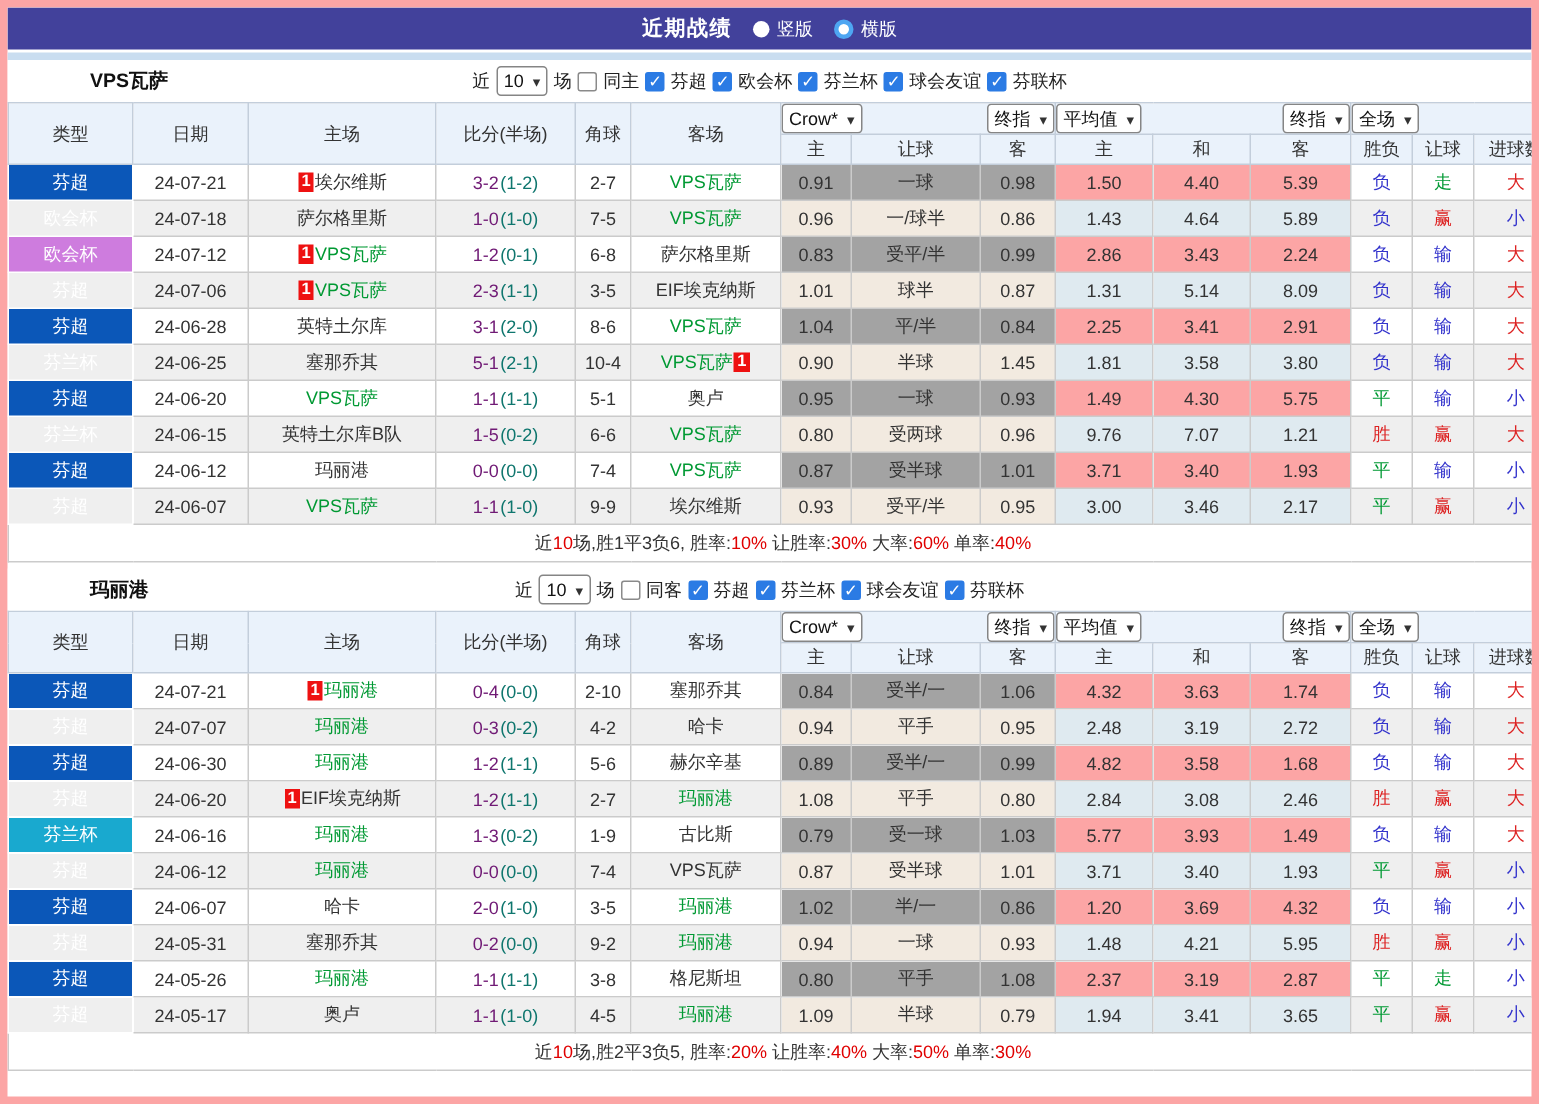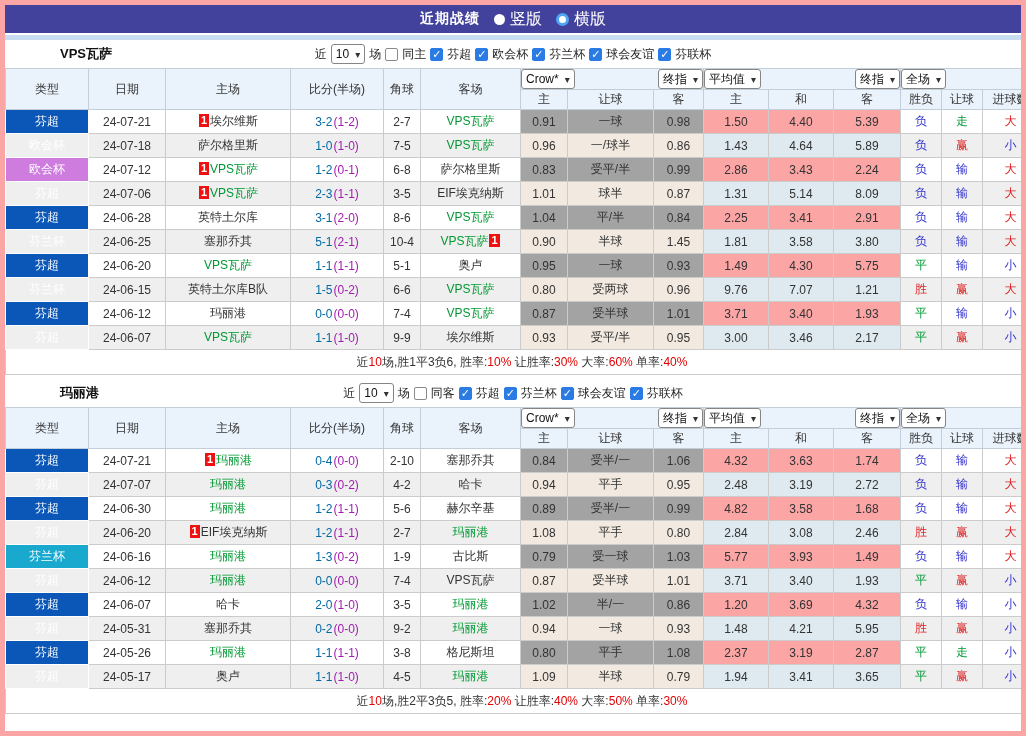--- a/index.html
+++ b/index.html
@@ -4,21 +4,21 @@
 <style>
   *{box-sizing:border-box}
   html,body{margin:0;padding:0}
   body{width:1033px;height:736px;overflow:hidden;background:#fff;
        font-family:"Liberation Sans","DejaVu Sans",sans-serif;font-size:12px;color:#333}
   .page{width:1026px;height:736px;border:5px solid #fca5a5;background:#fff;overflow:hidden}
 
   
   .title-bar{height:28px;background:#42419B;display:flex;align-items:center;justify-content:center;gap:14px;color:#fff}
   .tb-title{font-weight:bold;font-size:14px;letter-spacing:1px}
-  .tb-radio{display:inline-flex;align-items:center;gap:5px;font-size:16px;cursor:pointer}
+  .tb-radio{display:inline-flex;align-items:center;gap:5px;font-size:12px;cursor:pointer}
   .radio{width:11px;height:11px;border-radius:50%;background:#fff}
   .radio.selected{width:13px;height:13px;border:3px solid #4EA6F2;background:#fff}
   .title-strip{height:5px;background:#C9DDF0;margin-top:2px}
 
   
   .sec-head{height:28px;position:relative;display:flex;align-items:center;background:#fff}
   .team{position:absolute;left:55px;font-weight:bold;font-size:13px;color:#111}
   .filters{margin:0 auto;display:flex;align-items:center;gap:3px;color:#222}
   .filters .lbl{padding:0 1px}
 
@@ -46,22 +46,22 @@
   td.tk-cup{background:#19A9CF}
 
   td.crow{background:#a3a3a3}
   .grid tbody tr:nth-child(even) td.crow{background:#F2EAE0}
   td.avg{background:#fca5a5}
   .grid tbody tr:nth-child(even) td.avg{background:#DFEAF0}
 
   .c-red{color:#DD2222}
   .c-blue{color:#3333CC}
   .c-green{color:#009933}
-  .score-main{color:#0369a1}
-  .score-half{color:#a21caf;margin-left:1px}
+  .score-main{color:#701a75}
+  .score-half{color:#0f766e;margin-left:1px}
   .team-self{color:#009933}
   .badge{display:inline-block;background:#EE1111;color:#fff;font-size:11px;line-height:13px;height:13px;padding:0 2px;font-weight:bold;vertical-align:1px;margin:0 1px}
 
   tr.summary td{height:25px;background:#fff !important;color:#333}
   tr.summary .c-red{color:#E00000}
   .section + .section{margin-top:4px}
 </style>
 </head>
 <body>
 

